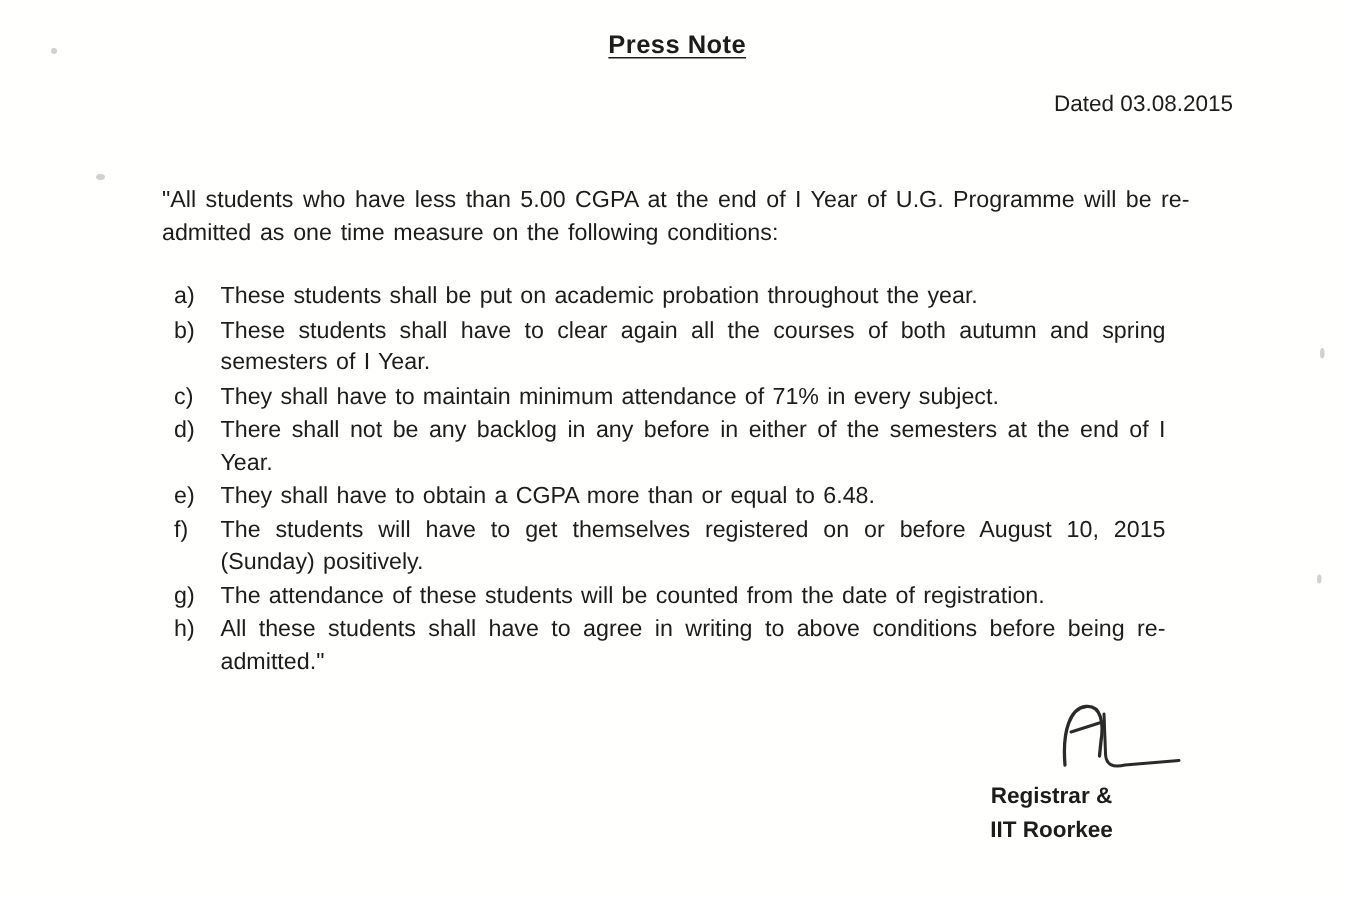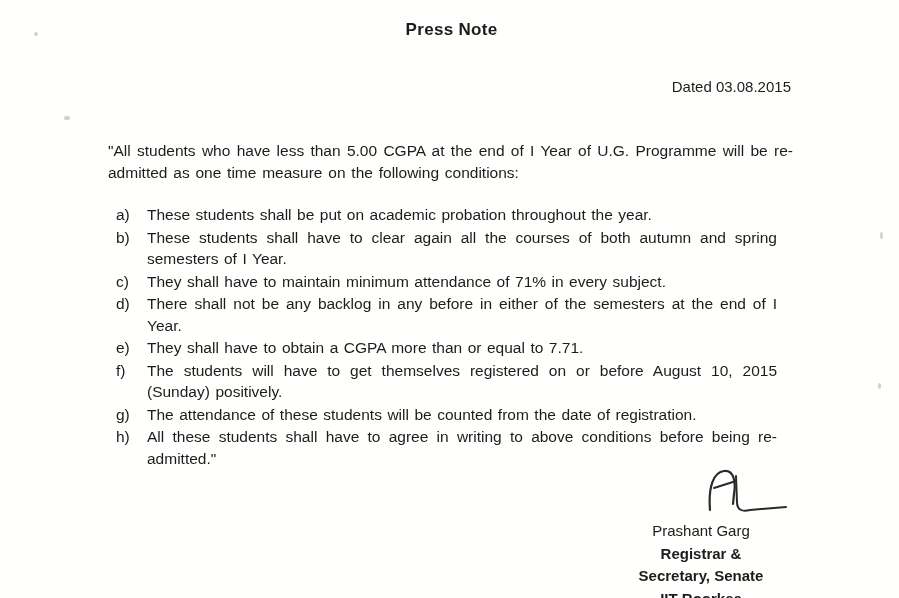--- a/index.html
+++ b/index.html
@@ -13,26 +13,27 @@
     color: #1c1c1c;
   }
   .paper { position: relative; width: 899px; height: 598px; }
 
   .title {
     margin: 20px 0 0 4px;
     text-align: center;
     font-size: 17px;
     font-weight: 700;
     letter-spacing: 0.3px;
+    text-decoration: underline;
     text-underline-offset: 3px;
   }
 
   .date-line {
-    margin-top: 38px;
-    padding-right: 108px;
+    margin-top: 21px;
+    padding-right: 77px;
     text-align: right;
     font-size: 15px;
   }
 
   .intro {
     margin: 45px 106px 0 108px;
     font-size: 15.5px;
     line-height: 21.5px;
     text-align: justify;
     word-spacing: 1.5px;
@@ -102,21 +103,21 @@
     <li>
       <span class="cond-label">c)</span>
       <span class="cond-text">They shall have to maintain minimum attendance of 71% in every subject.</span>
     </li>
     <li>
       <span class="cond-label">d)</span>
       <span class="cond-text">There shall not be any backlog in any before in either of the semesters at the end of I Year.</span>
     </li>
     <li>
       <span class="cond-label">e)</span>
-      <span class="cond-text">They shall have to obtain a CGPA more than or equal to 7.71.</span>
+      <span class="cond-text">They shall have to obtain a CGPA more than or equal to 6.48.</span>
     </li>
     <li>
       <span class="cond-label">f)</span>
       <span class="cond-text">The students will have to get themselves registered on or before August 10, 2015 (Sunday) positively.</span>
     </li>
     <li>
       <span class="cond-label">g)</span>
       <span class="cond-text">The attendance of these students will be counted from the date of registration.</span>
     </li>
     <li>
@@ -124,23 +125,21 @@
       <span class="cond-text">All these students shall have to agree in writing to above conditions before being re-admitted."</span>
     </li>
   </ol>
 
   <div class="sig-block">
     <svg class="sig-scribble" viewBox="0 0 96 54" fill="none" xmlns="http://www.w3.org/2000/svg">
       <path d="M14 46 C12 22 18 8 28 7 C38 6 40 18 38 30 L37 40" stroke="#2a2a2a" stroke-width="2.2" stroke-linecap="round" fill="none"></path>
       <path d="M18 24 L40 17" stroke="#2a2a2a" stroke-width="2" stroke-linecap="round" fill="none"></path>
       <path d="M40 12 L41 38 C41 46 46 48 54 46 L90 43" stroke="#2a2a2a" stroke-width="2" stroke-linecap="round" fill="none"></path>
     </svg>
-    <div class="sig-name">Prashant Garg</div>
     <div class="sig-bold">Registrar &amp;</div>
-    <div class="sig-bold">Secretary, Senate</div>
     <div class="sig-bold">IIT Roorkee</div>
   </div>
 
   <div class="artifact a1"></div>
   <div class="artifact a2"></div>
   <div class="artifact a3"></div>
   <div class="artifact a4"></div>
 
 </div>
 

